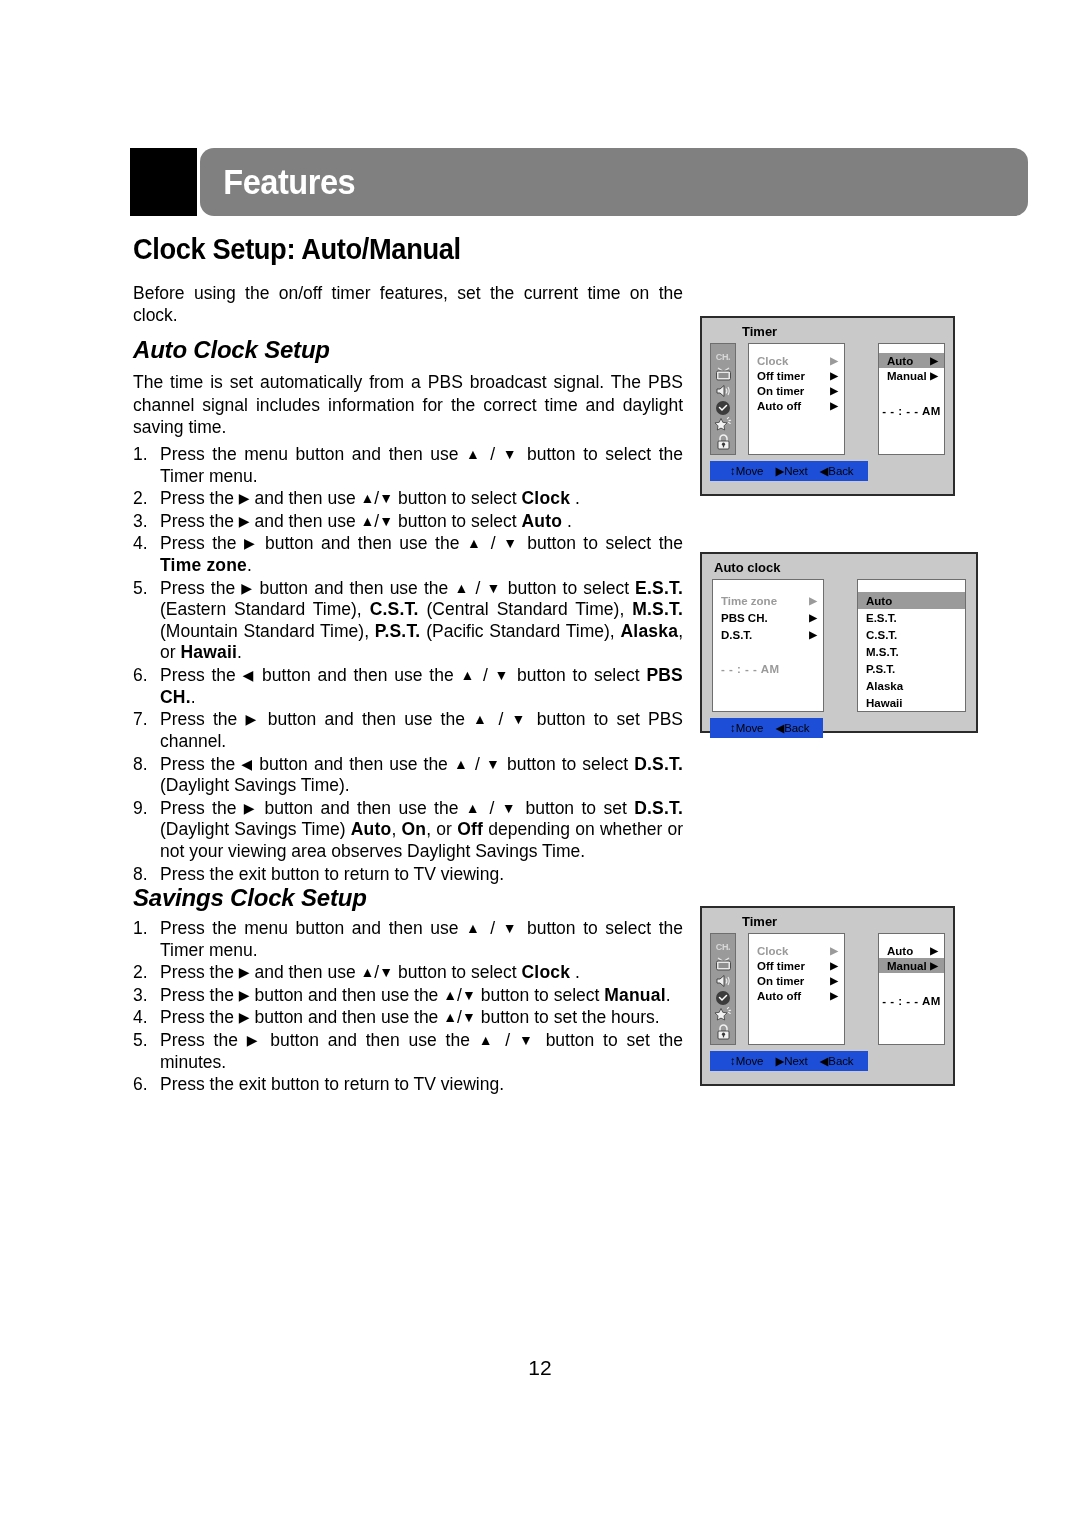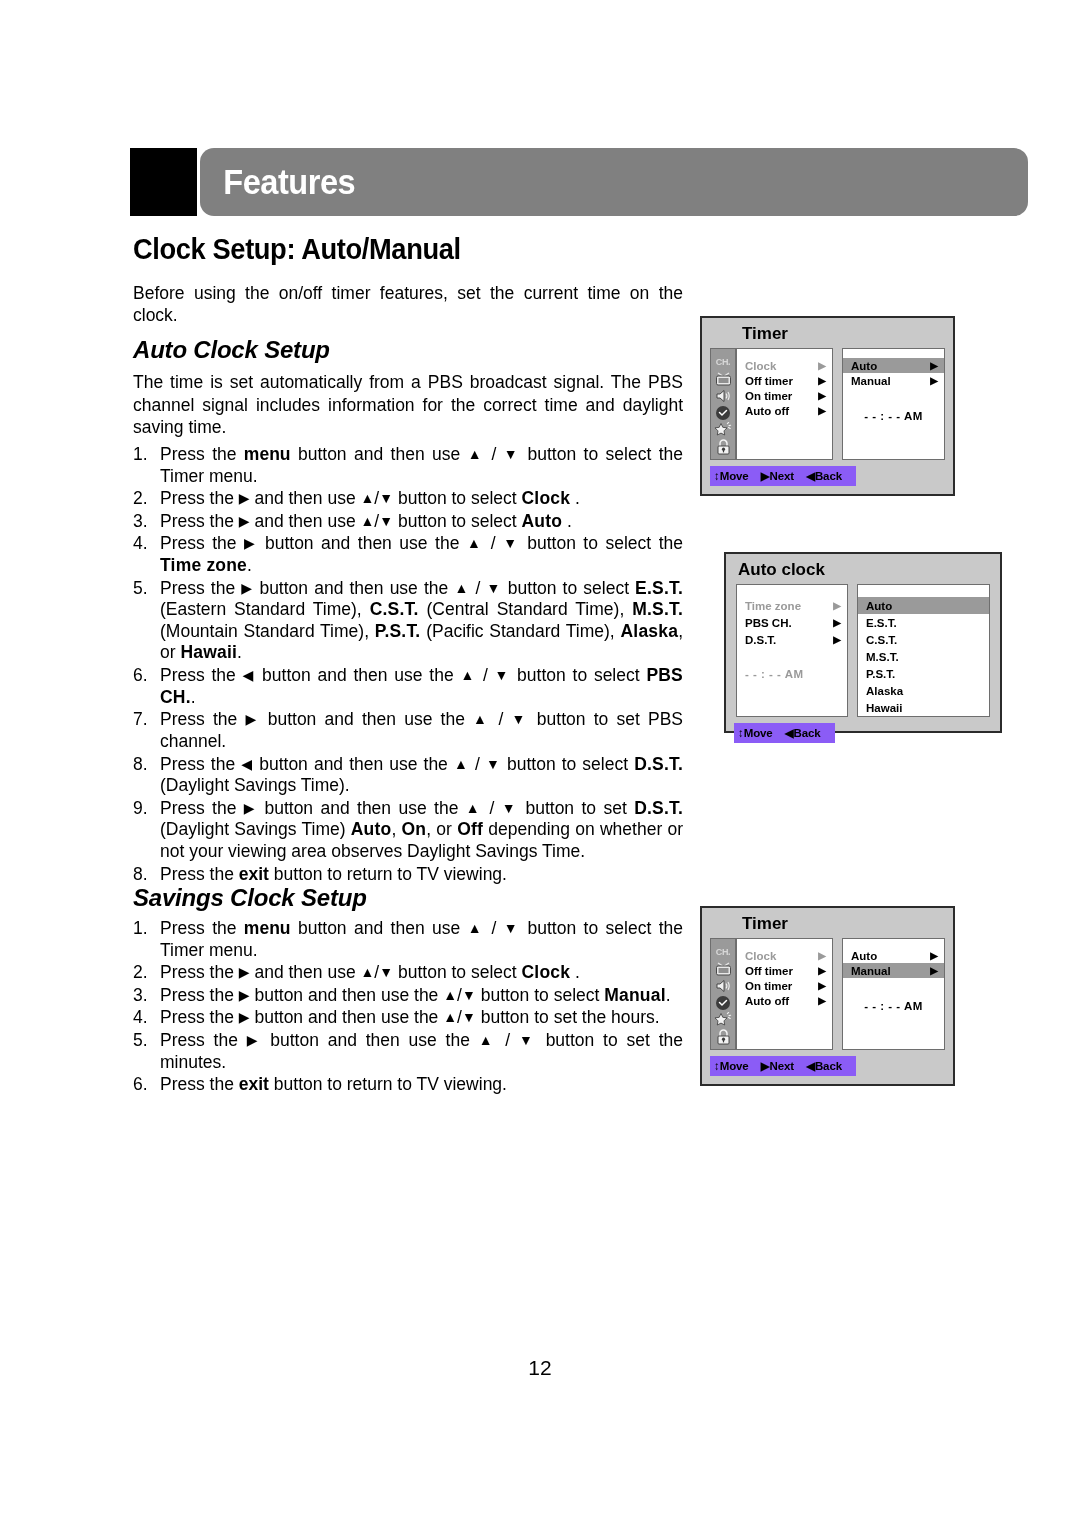--- a/index.html
+++ b/index.html
@@ -111,21 +111,21 @@
     width: 27px;
     text-align: left;
     white-space: nowrap;
   }
   .step-num.wide { width: 27px; }
   .step-body {
     flex: 1 1 auto;
   }
   .jst { text-align: justify; text-align-last: left; }
 
-  b, .b { font-weight: bold; }
+  b, .b { font-weight: normal; }
   .bb {
     font-weight: bold;
     letter-spacing: 0.2px;
   }
   .arr { font-size: 14px; vertical-align: 1px; }
 
   
   .page-num {
     position: absolute;
     left: 0;
@@ -136,36 +136,37 @@
   }
 
   
   .osd {
     position: absolute;
     background: #c9c9c9;
     border: 2px solid #2b2b2b;
     box-sizing: border-box;
   }
   .osd-1 { left: 700px; top: 316px; width: 255px; height: 180px; }
-  .osd-2 { left: 700px; top: 552px; width: 278px; height: 181px; margin-left: 24px; }
+  .osd-2 { left: 700px; top: 552px; width: 278px; height: 181px; }
   .osd-3 { left: 700px; top: 906px; width: 255px; height: 180px; }
 
   .osd-title {
-    font-size: 17px;
+    font-size: 13px;
     font-weight: bold;
     padding: 6px 0 4px 40px;
   }
   .osd-title.left {
     padding-left: 12px;
   }
 
   .osd-body {
     display: flex;
     padding: 0 8px;
     align-items: stretch;
+    gap: 12px;
   }
 
   .icon-rail {
     width: 26px;
     background: #9a9a9a;
     border: 1px solid #6e6e6e;
     box-sizing: border-box;
     display: flex;
     flex-direction: column;
     align-items: center;
@@ -222,25 +223,25 @@
   .timeval {
     font-size: 11.5px;
     font-weight: bold;
     text-align: center;
     letter-spacing: 0.5px;
     margin-top: 22px;
   }
   .timeval.dim { color: #9a9a9a; text-align: left; padding-left: 8px; margin-top: 20px; }
 
   .osd-foot {
-    background: #8b5cf6;
+    background: #1d4ed8;
     display: inline-block;
     font-size: 11.5px;
-    font-weight: bold;
-    padding: 3px 14px 3px 4px;
+    font-weight: normal;
+    padding: 3px 14px 3px 20px;
     margin: 6px 0 0 8px;
     letter-spacing: -0.1px;
   }
   .osd-foot span { margin-right: 9px; white-space: nowrap; }
   .osd-foot span:last-child { margin-right: 0; }
 
   
   .osd-2 .panel-left { width: 112px; padding-top: 12px; }
   .osd-2 .panel-right { padding-top: 12px; }
   .osd-2 .osd-body { padding: 0 10px; }

